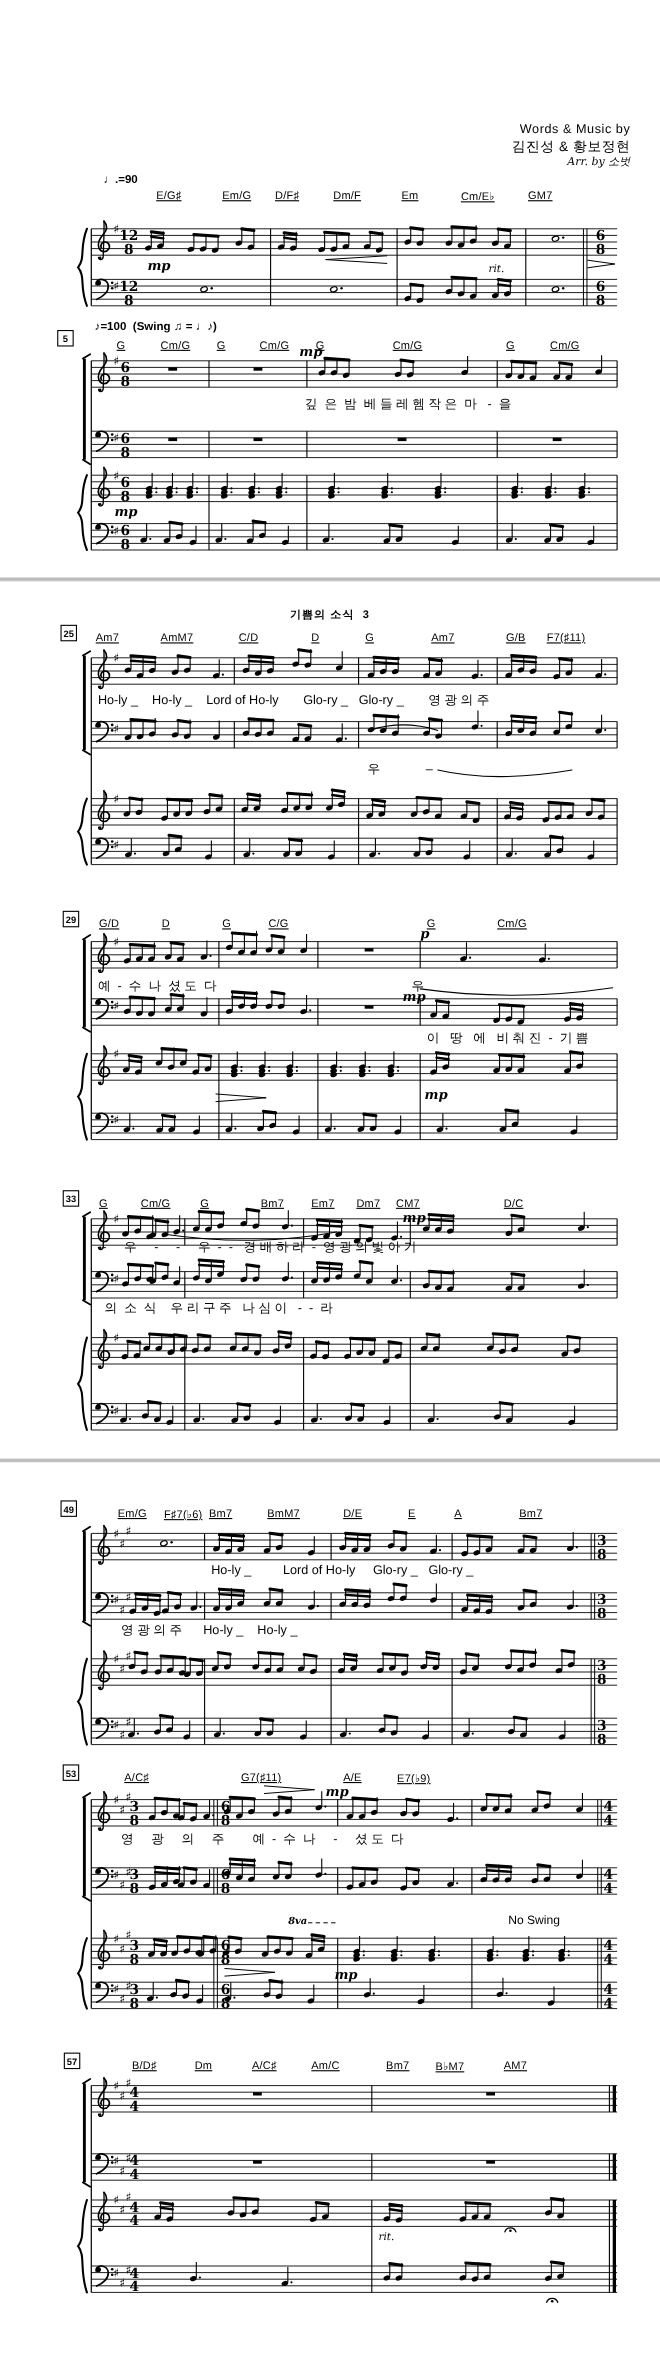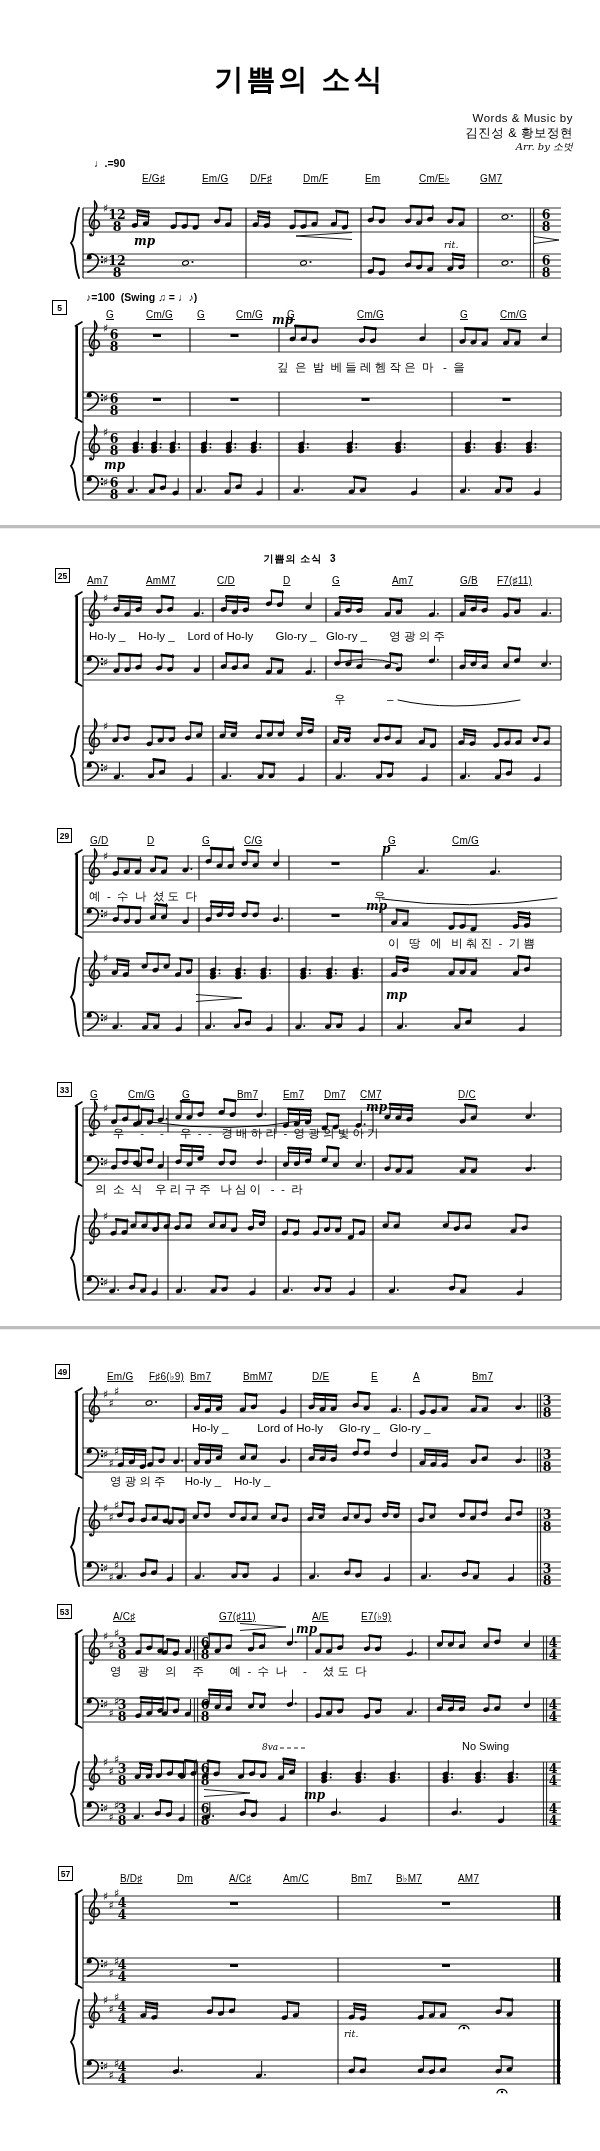--- a/index.html
+++ b/index.html
@@ -17,21 +17,21 @@
   .credit3{font-size:10px;font-style:italic;font-family:"DejaVu Serif",serif;}
   .tempo{font-size:10.5px;font-weight:bold;}
   .chords{position:absolute;left:0;width:600px;height:14px;}
   .chord{position:absolute;top:0;font-size:10px;letter-spacing:0.2px;text-decoration:underline;}
   .lyric{font-size:11.5px;}
   .dyn{font-family:"DejaVu Serif",serif;font-style:italic;font-weight:bold;font-size:12px;}
   .rit{font-family:"DejaVu Serif",serif;font-style:italic;font-size:9.5px;}
   .mbox{width:13px;height:13px;border:1px solid #000;font-size:8.5px;font-weight:bold;
     display:flex;align-items:center;justify-content:center;background:#fff;}
   .noswing{font-size:11px;}
-  .octava{font-size:9px;font-style:italic;font-weight:normal;font-family:"DejaVu Serif",serif;}
+  .octava{font-size:9px;font-style:italic;font-weight:bold;font-family:"DejaVu Serif",serif;}
   svg{position:absolute;left:0;top:0;}
 </style>
 </head>
 <body>
 
 <div class="canvas">
 
   <div class="page" style="top:0;height:525px"></div>
   <div class="sep" style="top:525px"></div>
   <div class="page" style="top:529px;height:797px"></div>
@@ -1945,21 +1945,20 @@
       <path d="M382 899 Q470 911 557 898" stroke="#000" stroke-width="1" fill="none" stroke-linecap="round"></path>
       <path d="M150 1122 Q230 1134 306 1120" stroke="#000" stroke-width="1" fill="none" stroke-linecap="round"></path>
       <path d="M398 700 Q450 712 520 700" stroke="#000" stroke-width="1" fill="none" stroke-linecap="round"></path>
       <path d="M459 2029 A 5.2 5 0 0 1 469 2029" stroke="#000" stroke-width="1.2" fill="none" stroke-linecap="round"></path>
       <circle cx="464" cy="2028" r="1.2" fill="#000"></circle>
       <path d="M497 2093 A 5.2 5 0 0 1 507 2093" stroke="#000" stroke-width="1.2" fill="none" stroke-linecap="round"></path>
       <circle cx="502" cy="2092" r="1.2" fill="#000"></circle>
       <line x1="280" y1="1748" x2="306" y2="1748" stroke="#000" stroke-width="0.9" stroke-dasharray="4 3"></line>
     </svg>
 
-  <div class="abs title" style="top:60px">기쁨의 소식</div>
   <div class="abs credit credit1" style="top:112px">Words &amp; Music by</div>
   <div class="abs credit credit2" style="top:125px">김진성 &amp; 황보정현</div>
   <div class="abs credit credit3" style="top:140px">Arr. by 소벗</div>
 
   <div class="abs tempo" style="left:94px;top:157px">♩.=90</div>
   <div class="chords" style="top:173px">
       <span class="chord" style="left: 142px;">E/G♯</span>
       <span class="chord" style="left: 202px;">Em/G</span>
       <span class="chord" style="left: 250px;">D/F♯</span>
       <span class="chord" style="left: 303px;">Dm/F</span>
@@ -2030,21 +2029,21 @@
       <span class="chord" style="left: 458px;">D/C</span>
     </div>
   <div class="abs dyn" style="left:366px;top:1100px">mp</div>
   <div class="abs lyric" style="left:93px;top:1126px">-     우     -     -     우  -  -   경 배 하 라  -  영 광 의 빛 아 기</div>
   <div class="abs lyric" style="left:95px;top:1182px">의  소  식    우 리 구 주   나 심 이   -  -  라</div>
 
 
   <div class="abs mbox" style="left:55px;top:1364px">49</div>
   <div class="chords" style="top:1371px">
       <span class="chord" style="left: 107px;">Em/G</span>
-      <span class="chord" style="left: 149px;">F♯6(♭9)</span>
+      <span class="chord" style="left: 149px;">F♯7(♭6)</span>
       <span class="chord" style="left: 190px;">Bm7</span>
       <span class="chord" style="left: 243px;">BmM7</span>
       <span class="chord" style="left: 312px;">D/E</span>
       <span class="chord" style="left: 371px;">E</span>
       <span class="chord" style="left: 413px;">A</span>
       <span class="chord" style="left: 472px;">Bm7</span>
     </div>
   <div class="abs lyric" style="left:192px;top:1422px">Ho-ly _         Lord of Ho-ly     Glo-ry _   Glo-ry _</div>
   <div class="abs lyric" style="left:110px;top:1474px">영 광 의 주      Ho-ly _    Ho-ly _</div>
 

